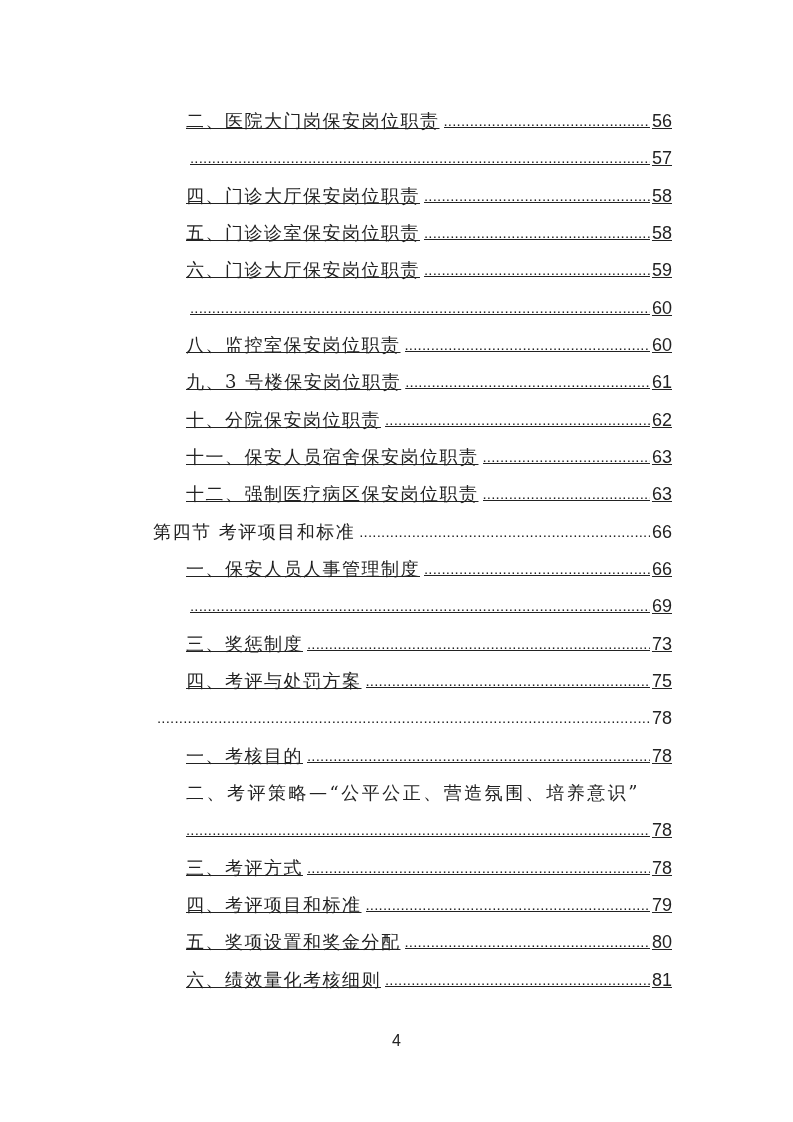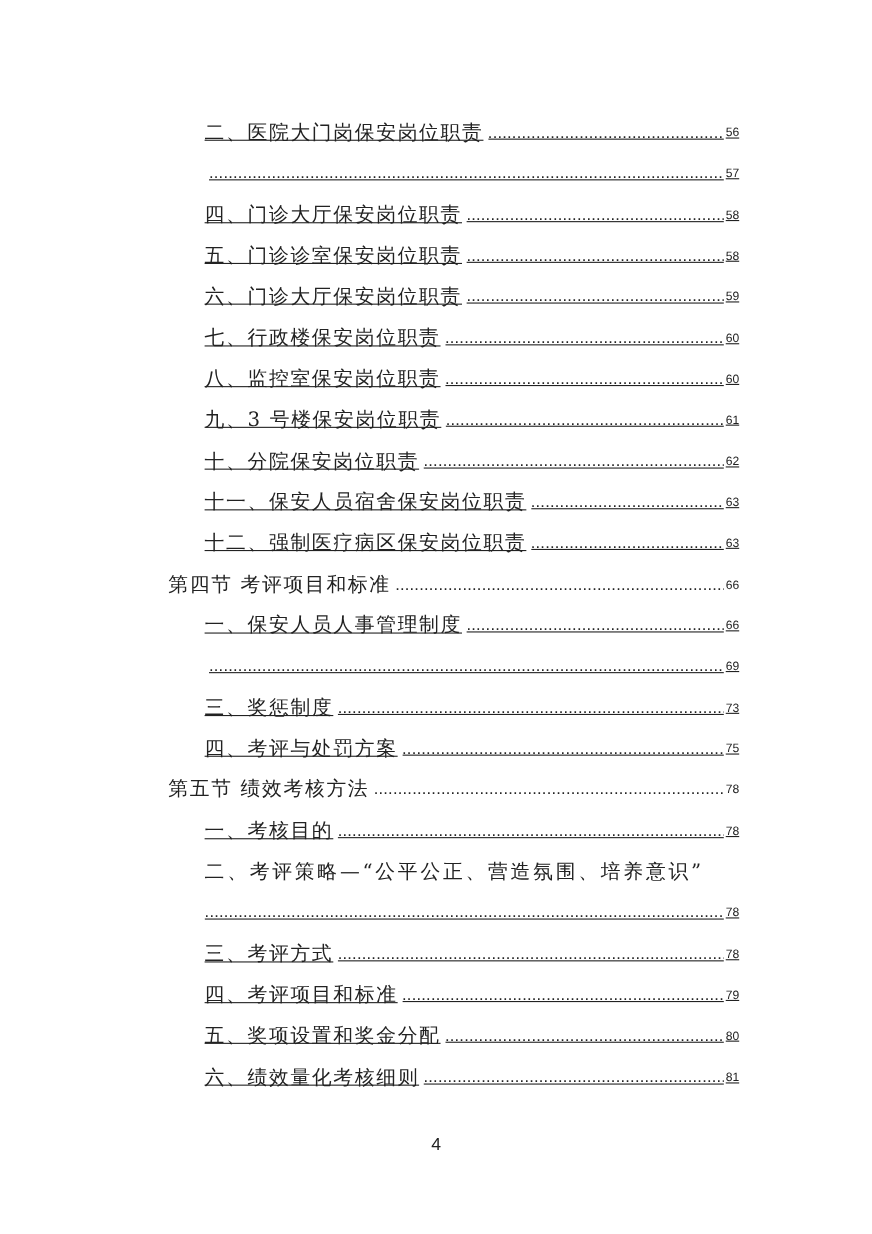--- a/index.html
+++ b/index.html
@@ -5,21 +5,21 @@
     html, body { margin: 0; padding: 0; background: #ffffff; }
     body { width: 793px; height: 1122px; position: relative; overflow: hidden;
            font-family: "DejaVu Serif", "Liberation Serif", serif; color: #222; }
     .toc { position: absolute; left: 0; top: 0; width: 793px; }
     .row { position: absolute; height: 26px; display: flex; align-items: flex-end;
            font-size: 18px; line-height: 22px; }
     .row .title { white-space: nowrap; letter-spacing: 1.5px; }
     .row .dots { flex: 1; overflow: hidden; white-space: nowrap; margin: 0 2px 0 4px;
                  font-family: "Liberation Sans", sans-serif; font-size: 15px; letter-spacing: 0.2px; color: #222; }
     .row .dots::after { content: "................................................................................................................................................................................................"; }
-    .row .page { font-family: "Liberation Sans", sans-serif; font-size: 11px; white-space: nowrap; }
+    .row .page { font-family: "Liberation Sans", sans-serif; font-size: 18px; white-space: nowrap; }
     .lvl1 { left: 153px; width: 519px; }
     .lvl2 { left: 186px; width: 486px; text-decoration: underline; }
     .wrap-first { left: 186px; width: 510px; }
     .wrap-first .title { letter-spacing: 2.5px; margin-top: 28px; }
     .page-number { position: absolute; left: 0; width: 793px; top: 1032px; text-align: center;
                    font-family: "Liberation Sans", sans-serif; font-size: 16px; color: #222; }
   </style>
 </head>
 <body>
 
@@ -43,21 +43,20 @@
     <span class="title">五、门诊诊室保安岗位职责</span>
     <span class="dots"></span>
     <span class="page">58</span>
   </div>
   <div class="row lvl2" style="top:255px">
     <span class="title">六、门诊大厅保安岗位职责</span>
     <span class="dots"></span>
     <span class="page">59</span>
   </div>
   <div class="row lvl2" style="top:293px">
-    <span class="title">七、行政楼保安岗位职责</span>
     <span class="dots"></span>
     <span class="page">60</span>
   </div>
   <div class="row lvl2" style="top:330px">
     <span class="title">八、监控室保安岗位职责</span>
     <span class="dots"></span>
     <span class="page">60</span>
   </div>
   <div class="row lvl2" style="top:367px">
     <span class="title">九、3 号楼保安岗位职责</span>
@@ -97,21 +96,20 @@
     <span class="title">三、奖惩制度</span>
     <span class="dots"></span>
     <span class="page">73</span>
   </div>
   <div class="row lvl2" style="top:666px">
     <span class="title">四、考评与处罚方案</span>
     <span class="dots"></span>
     <span class="page">75</span>
   </div>
   <div class="row lvl1" style="top:703px">
-    <span class="title">第五节  绩效考核方法</span>
     <span class="dots"></span>
     <span class="page">78</span>
   </div>
   <div class="row lvl2" style="top:741px">
     <span class="title">一、考核目的</span>
     <span class="dots"></span>
     <span class="page">78</span>
   </div>
   <div class="row wrap-first" style="top:778px">
     <span class="title">二、考评策略—“公平公正、营造氛围、培养意识”</span>

